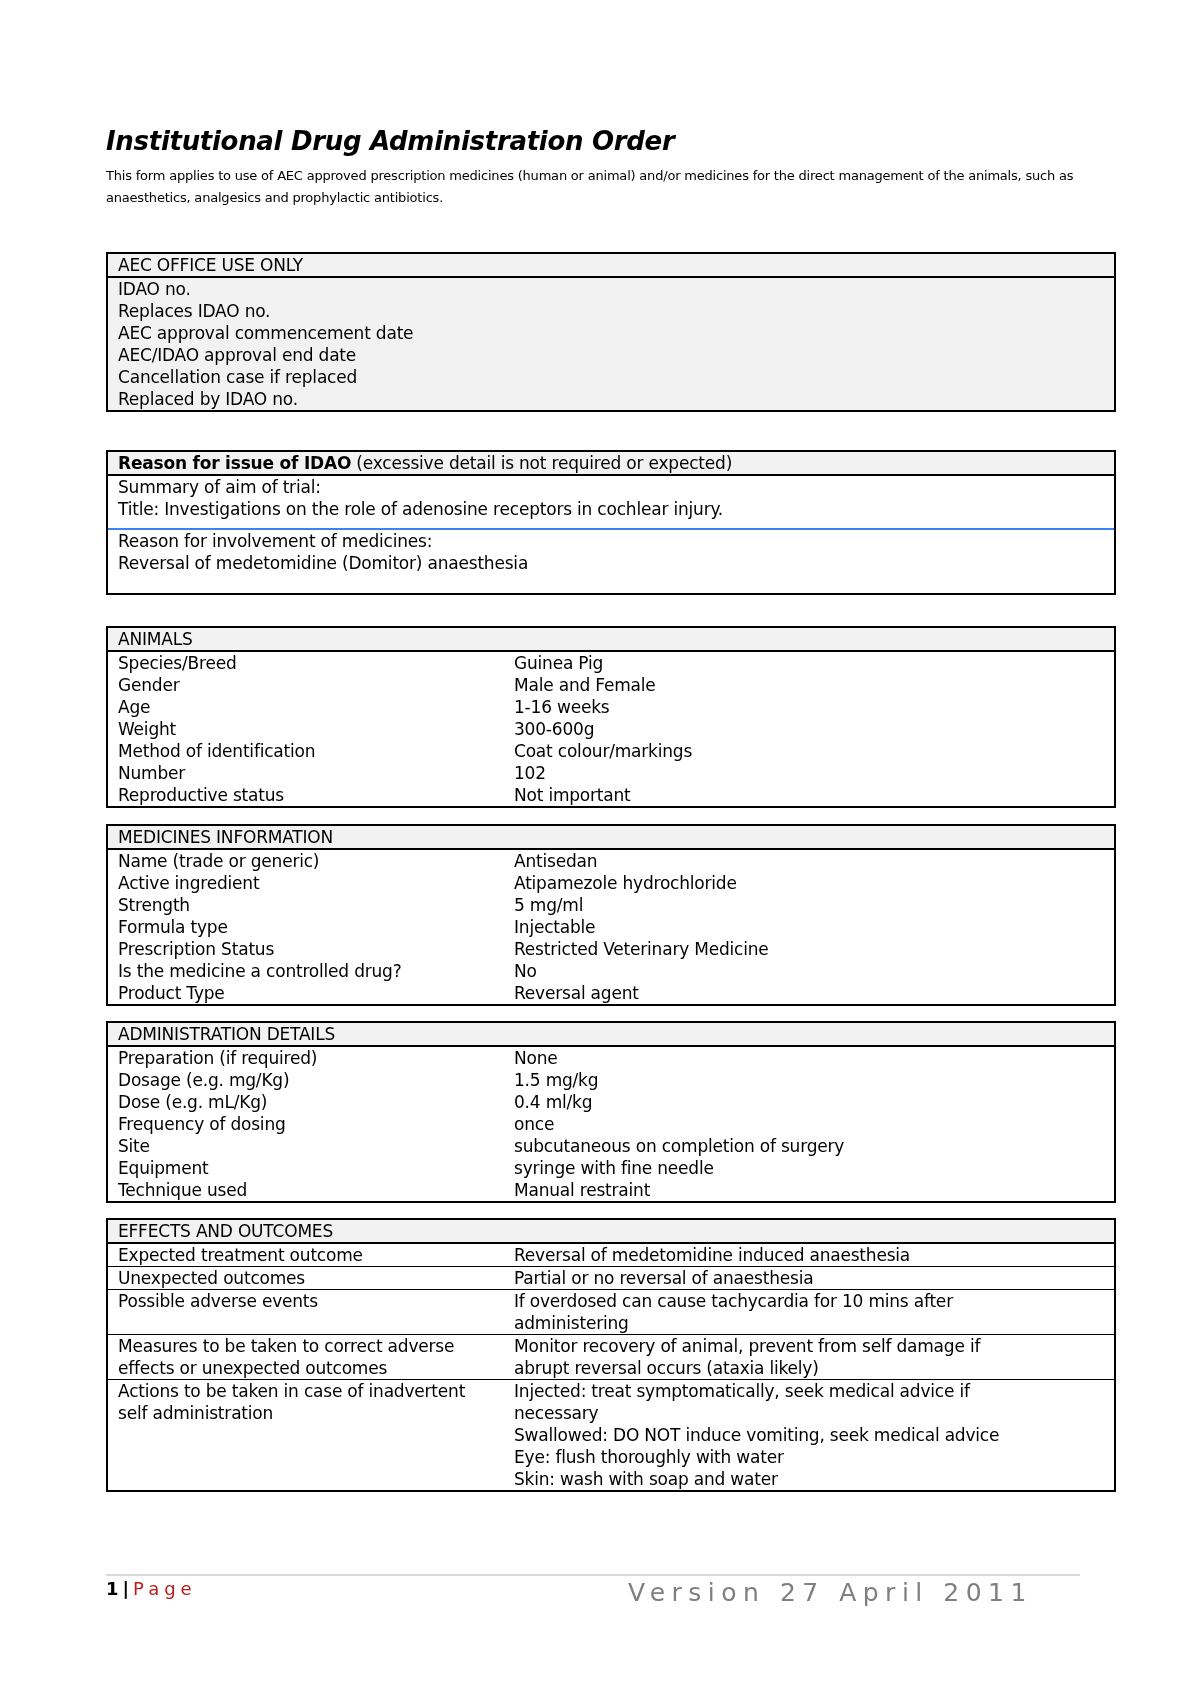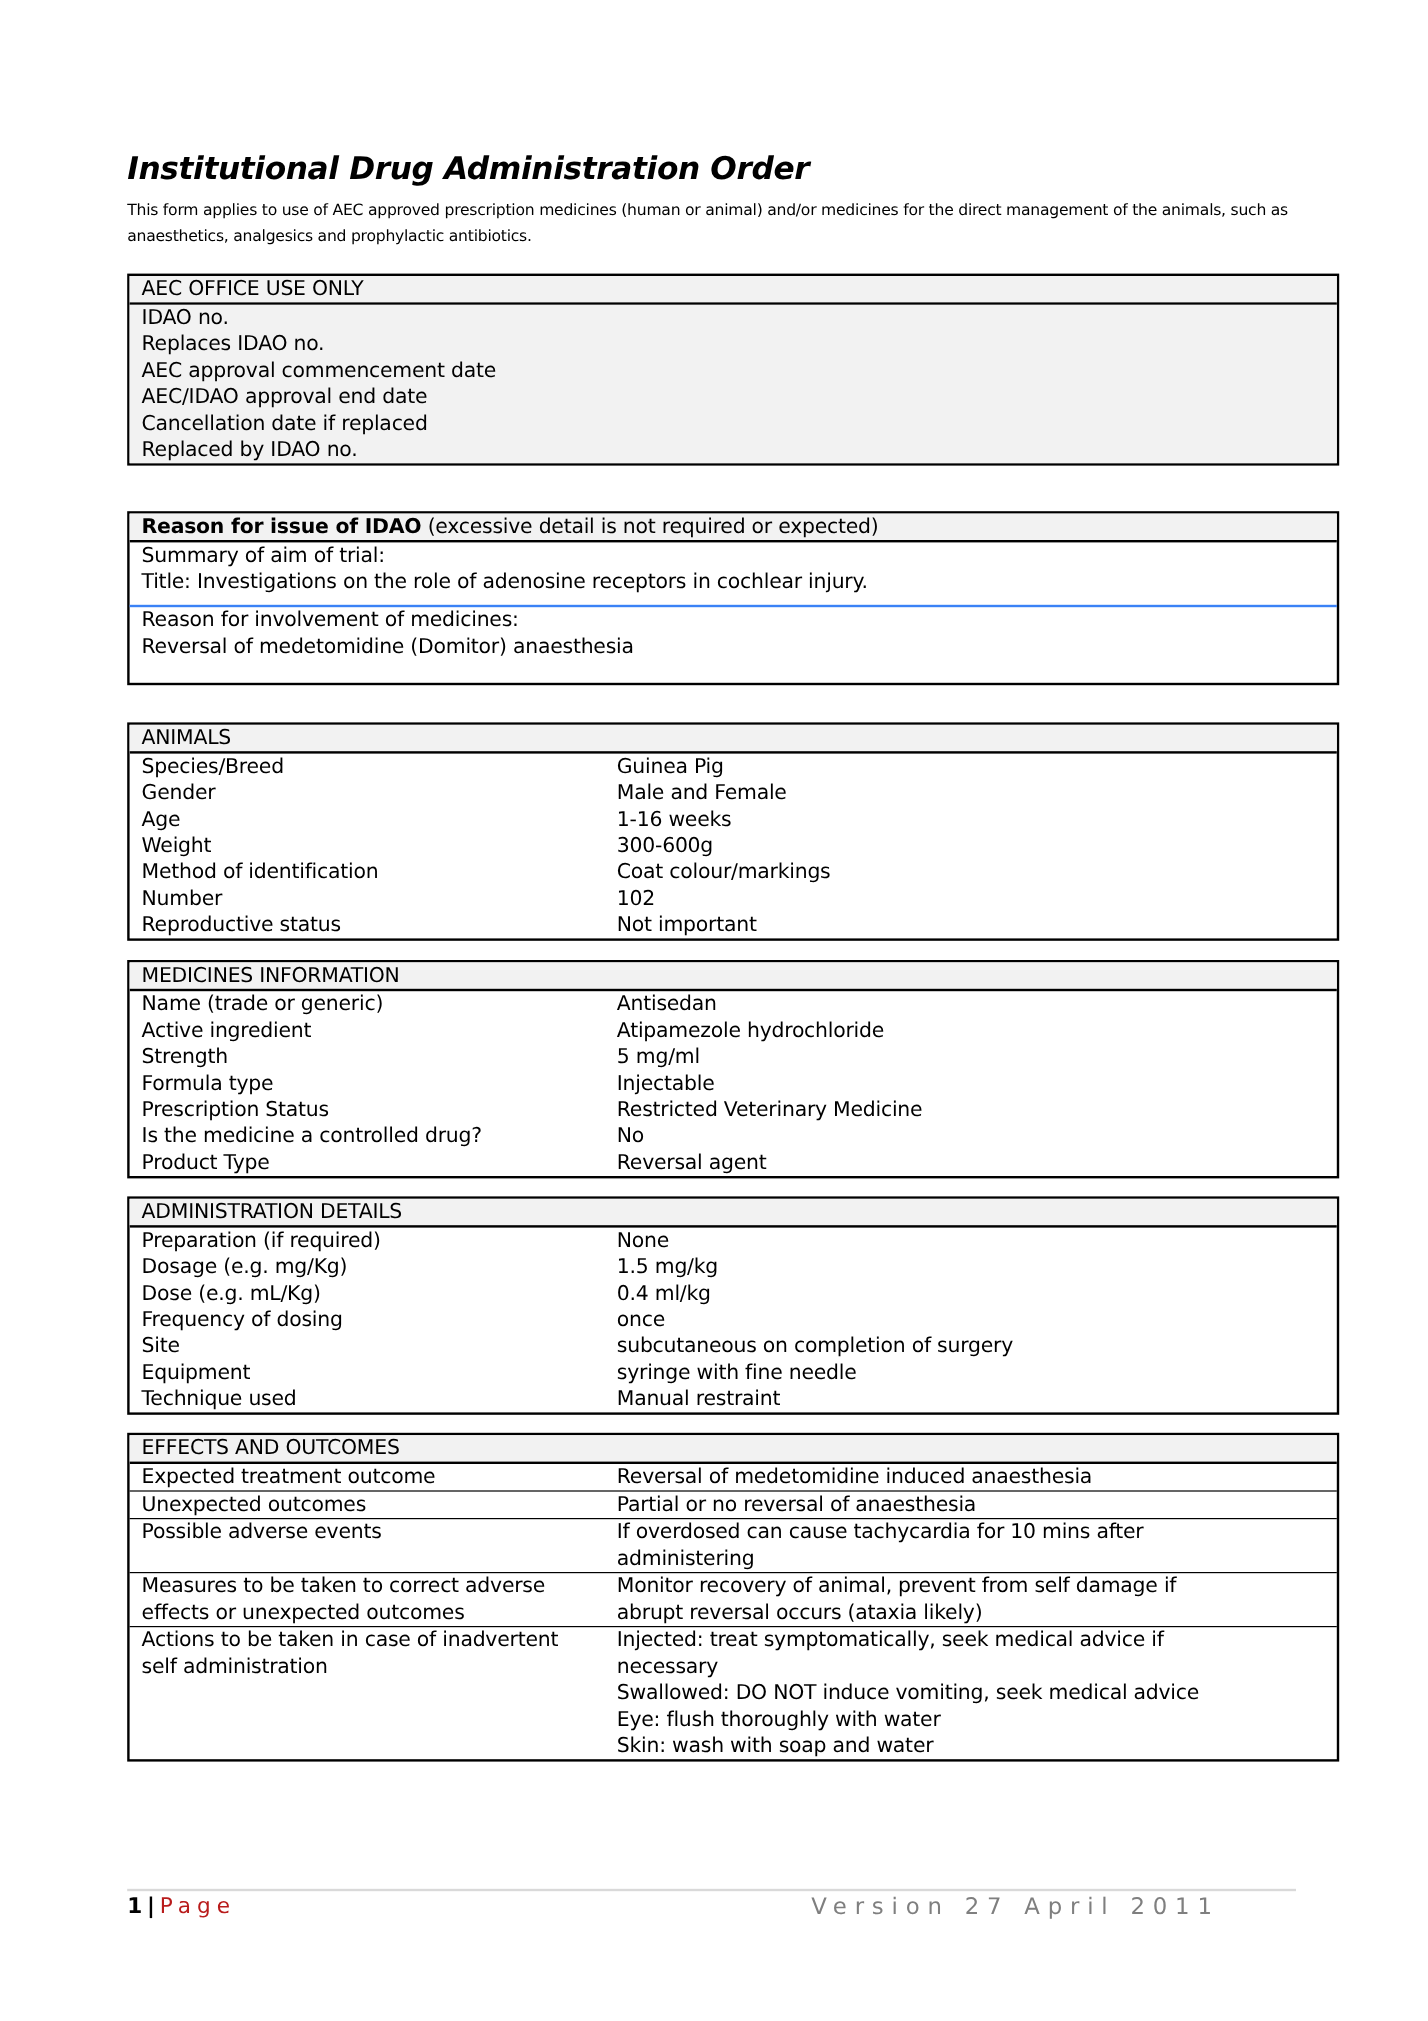--- a/index.html
+++ b/index.html
@@ -14,20 +14,21 @@
     font-family: "DejaVu Sans", sans-serif; letter-spacing: -0.3px;
   }
   .intro {
     position: absolute; top: 165px; left: 0; width: 1010px;
     font-size: 13px; line-height: 22px; letter-spacing: -0.2px;
   }
   .box {
     position: absolute; left: 0; width: 1006px;
     border: 2px solid #000; font-size: 17px; line-height: 22px;
     letter-spacing: -0.2px;
+    margin-top: 24px;
   }
   .box .hdr {
     background: #f2f2f2; border-bottom: 2px solid #000;
     padding: 0 10px; height: 22px;
   }
   .box .hdr .bold { font-weight: bold; }
   .box .body { padding: 0 10px; }
   .box.gray .body { background: #f2f2f2; }
   .row { display: flex; }
   .row .lbl { width: 396px; flex: none; }
@@ -44,39 +45,39 @@
   }
   .footer {
     position: absolute; top: 1578px; left: 106px; width: 1000px;
     font-family: "DejaVu Sans", sans-serif; font-size: 18px;
   }
   .pg-num { font-weight: bold; }
   .pg-sep { font-weight: bold; margin: 0 4px; }
   .pg-word { color: #b91c1c; letter-spacing: 5px; }
   .version {
     position: absolute; left: 522px; top: 0; color: #7f7f7f;
-    letter-spacing: 6.5px; font-size: 19px; margin-left: 48px;
+    letter-spacing: 6.5px; font-size: 25px;
   }
 </style>
 </head>
 <body>
 
 <div class="page">
 
   <div class="title">Institutional Drug Administration Order</div>
   <div class="intro">This form applies to use of AEC approved prescription medicines (human or animal) and/or medicines for the direct management of the animals, such as anaesthetics, analgesics and prophylactic antibiotics.</div>
 
   <div class="box gray" style="top:228px;">
     <div class="hdr">AEC OFFICE USE ONLY</div>
     <div class="body" style="padding-bottom:0;">
       <div>IDAO no.</div>
       <div>Replaces IDAO no.</div>
       <div>AEC approval commencement date</div>
       <div>AEC/IDAO approval end date</div>
-      <div>Cancellation date if replaced</div>
+      <div>Cancellation case if replaced</div>
       <div>Replaced by IDAO no.</div>
     </div>
   </div>
 
   <div class="box" style="top:426px;">
     <div class="hdr"><span class="bold">Reason for issue of IDAO</span><span> (excessive detail is not required or expected)</span></div>
     <div class="block" style="height:52px;">
       <div>Summary of aim of trial:</div>
       <div>Title: Investigations on the role of adenosine receptors in cochlear injury.</div>
     </div>

